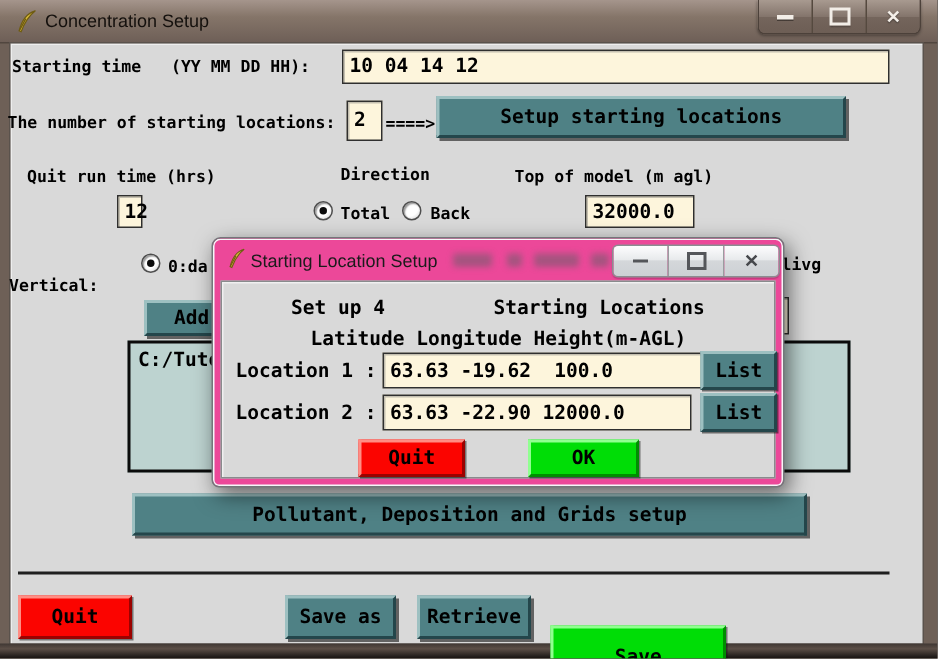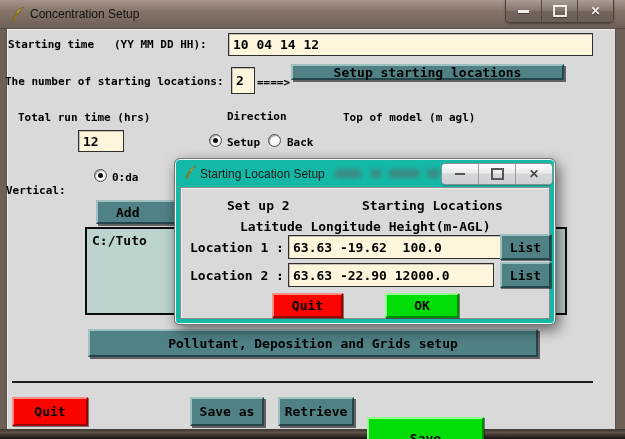--- a/index.html
+++ b/index.html
@@ -41,23 +41,23 @@
      box-shadow:1px 1px 0 rgba(18,18,18,.5);}
   .radio{width:13px;height:13px;border-radius:50%;box-sizing:border-box;
      background:radial-gradient(circle at 35% 30%,#ffffff 55%,#c9c9c9);
      border:1px solid #4e4e4e;box-shadow:inset 1px 1px 1px rgba(0,0,0,.4);
      display:flex;align-items:center;justify-content:center;}
   .radio.sel::after{content:"";width:5px;height:5px;border-radius:50%;background:#0b0b0b;}
   .listbox{background:#bdd3d0;border:2px solid #0b0b0b;box-sizing:border-box;}
   .sep{background:#1f1f1f;}
 
   
-  .dialog{left:141px;top:158px;width:380px;height:165px;background:#14b8a6;
+  .dialog{left:141px;top:158px;width:380px;height:165px;background:#ec4899;
      border:1px solid #74767a;border-radius:6px 6px 5px 5px;z-index:10;
-     box-shadow:3px 5px 14px rgba(0,0,0,.55),inset 0 0 0 1px #f5f6f8;margin-left:33px;}
+     box-shadow:3px 5px 14px rgba(0,0,0,.55),inset 0 0 0 1px #f5f6f8;}
   .dlg-title{left:25px;top:8px;font:12px "Liberation Sans",sans-serif;color:#1b1b1b;}
   .blob{background:rgba(95,95,102,.5);height:9px;border-radius:2px;filter:blur(2px);}
   .capgroup2{display:flex;border:1px solid #8b8d91;border-radius:4px;overflow:hidden;
      box-shadow:0 1px 1px rgba(0,0,0,.2);}
   .capbtn2{width:36px;height:20px;display:flex;align-items:center;justify-content:center;
      background:linear-gradient(#fdfdfe 0%,#e8eaec 45%,#d4d7da 50%,#cdd1d5 100%);
      border-right:1px solid #9a9c9f;}
   .capbtn2:last-child{border-right:none;}
   .glyph-min2{width:10px;height:2px;background:#54565a;}
   .glyph-max2{width:9px;height:8px;border:2px solid #54565a;}
@@ -94,34 +94,37 @@
   <span class="abs lbl" style="left:8px;top:38px">Starting time   (YY MM DD HH):</span>
   <div class="abs entry" style="left:228px;top:33px;width:365px;height:23px">
     <span>10 04 14 12</span>
   </div>
 
   <span class="abs lbl" style="left:5px;top:75px">The number of starting locations:</span>
   <div class="abs entry" style="left:231px;top:67px;width:24px;height:27px">
     <span>2</span>
   </div>
   <span class="abs lbl" style="left:257px;top:76px">====&gt;</span>
-  <div class="abs btn btn-teal" style="left:291px;top:64px;width:273px;height:16px">
+  <div class="abs btn btn-teal" style="left:291px;top:64px;width:273px;height:28px">
     <span>Setup starting locations</span>
   </div>
 
-  <span class="abs lbl" style="left:18px;top:111px">Total run time (hrs)</span>
+  <span class="abs lbl" style="left:18px;top:111px">Quit run time (hrs)</span>
   <span class="abs lbl" style="left:227px;top:110px">Direction</span>
   <span class="abs lbl" style="left:343px;top:111px">Top of model (m agl)</span>
-  <div class="abs entry" style="left:78px;top:130px;width:46px;height:22px">
+  <div class="abs entry" style="left:78px;top:130px;width:17px;height:22px">
     <span>12</span>
   </div>
   <div class="abs radio sel" style="left:209px;top:134px"></div>
-  <span class="abs lbl" style="left:227px;top:136px">Setup</span>
+  <span class="abs lbl" style="left:227px;top:136px">Total</span>
   <div class="abs radio" style="left:268px;top:134px"></div>
   <span class="abs lbl" style="left:287px;top:136px">Back</span>
+  <div class="abs entry" style="left:390px;top:130px;width:73px;height:22px">
+    <span>32000.0</span>
+  </div>
 
   <span class="abs lbl" style="left:6px;top:184px">Vertical:</span>
   <div class="abs radio sel" style="left:94px;top:169px"></div>
   <span class="abs lbl" style="left:112px;top:171px">0:da</span>
   <span class="abs lbl" style="left:521px;top:170px">livg</span>
 
   <div class="abs btn btn-teal" style="left:96px;top:200px;width:110px;height:24px;justify-content:flex-start;padding-left:18px">
     <span>Add</span>
   </div>
   <div class="abs entry" style="left:350px;top:198px;width:176px;height:25px"></div>
@@ -165,21 +168,21 @@
         <div class="capbtn2">
             <span class="glyph-max2"></span>
           </div>
         <div class="capbtn2">
             <span class="glyph-x2">✕</span>
           </div>
       </div>
     </div>
 
     <div class="abs dlg-content">
-      <span class="abs lbl13" style="left:46px;top:10px">Set up 2</span>
+      <span class="abs lbl13" style="left:46px;top:10px">Set up 4</span>
       <span class="abs lbl13" style="left:59px;top:31px">Latitude Longitude Height(m-AGL)</span>
       <span class="abs lbl13" style="left:181px;top:10px">Starting Locations</span>
 
       <span class="abs lbl13" style="left:9px;top:52px">Location 1 :</span>
       <div class="abs entry" style="left:107px;top:47px;width:248px;height:24px">
         <span>63.63 -19.62  100.0</span>
       </div>
       <div class="abs btn btn-teal" style="left:319px;top:46px;width:51px;height:26px;box-shadow:1px 1px 0 rgba(18,18,18,.55)">
         <span>List</span>
       </div>

